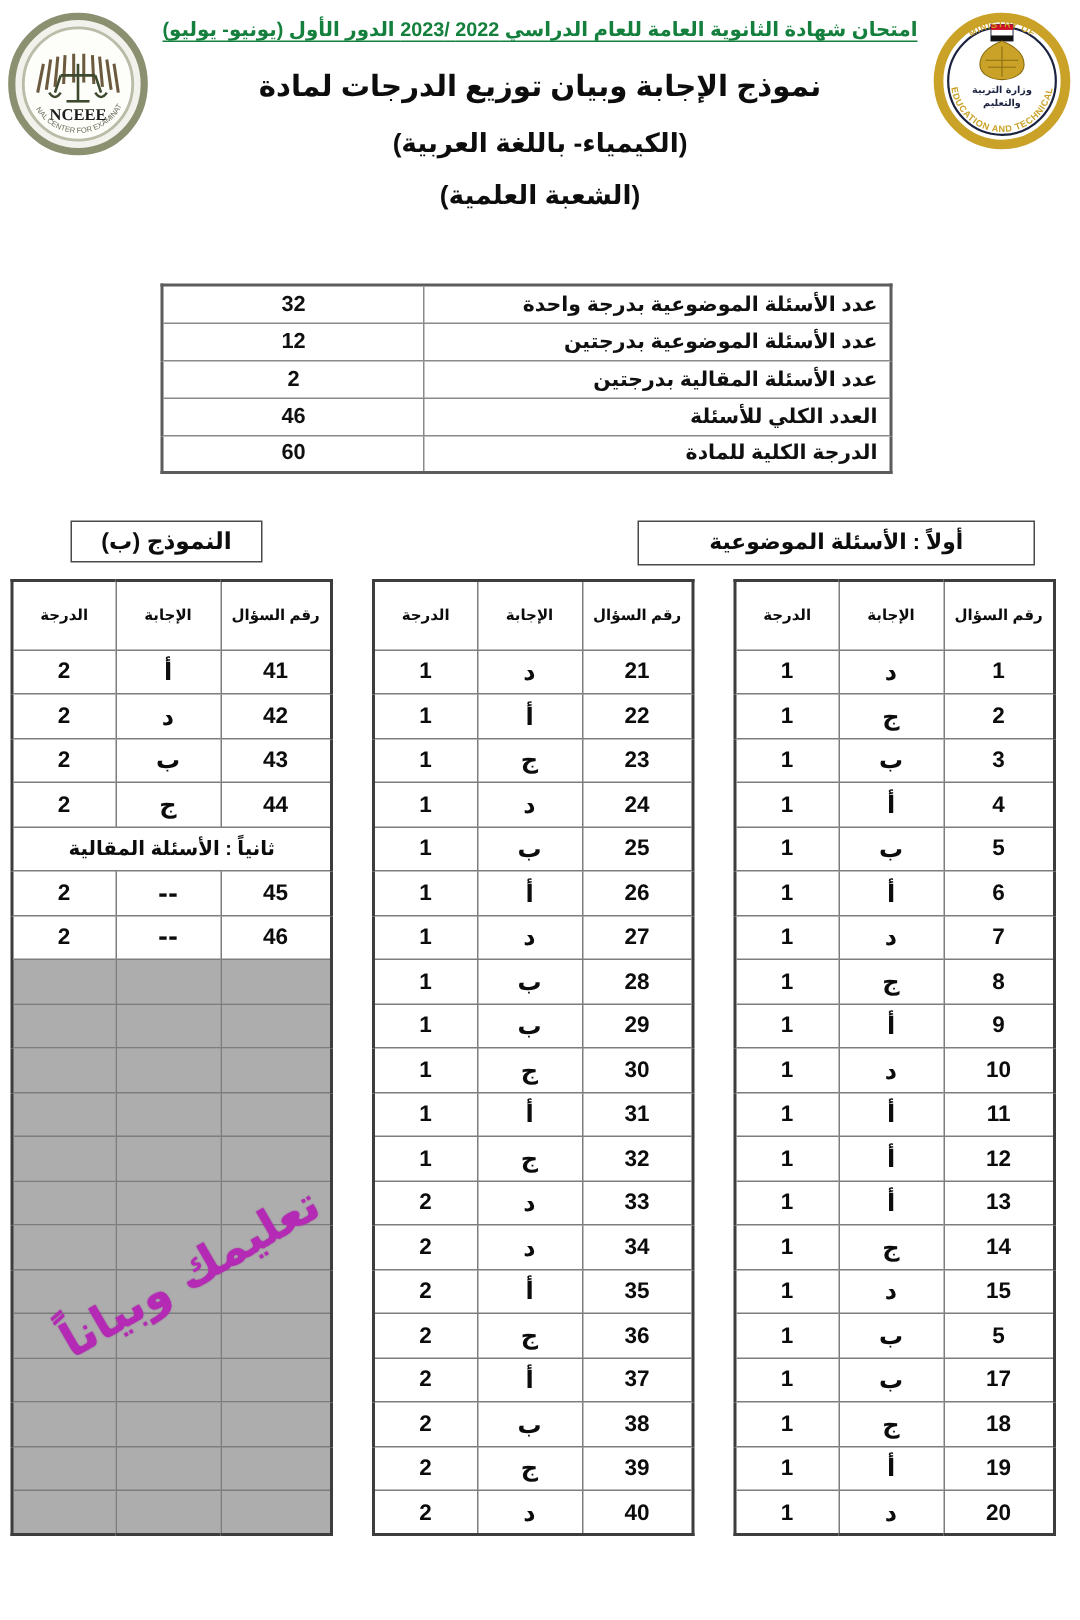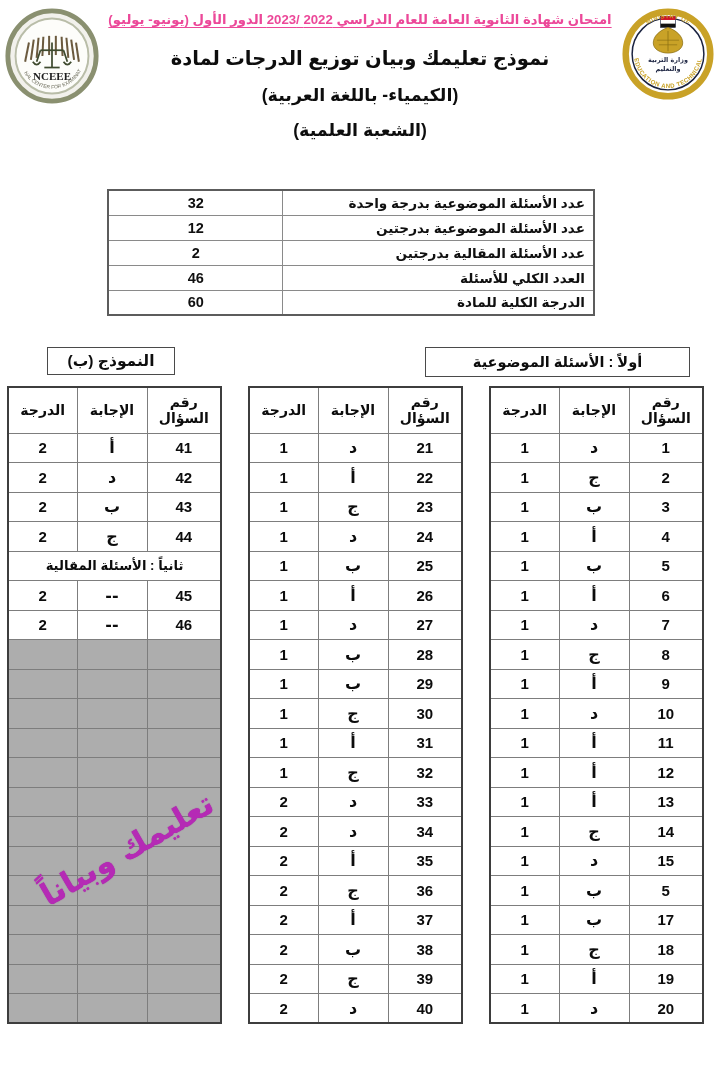--- a/index.html
+++ b/index.html
@@ -34,21 +34,21 @@
   }
   .title-block {
     position: absolute;
     top: 12px; left: 104px;
     width: 512px;
     text-align: center;
   }
   .exam-line {
     font-size: 13.2px;
     font-weight: bold;
-    color: #ec4899;
+    color: #15803d;
     text-decoration: underline;
     text-underline-offset: 3px;
     letter-spacing: -0.1px;
     line-height: 1.25;
     white-space: nowrap;
     direction: rtl;
   }
   .doc-title {
     margin-top: 17px;
     font-size: 19.5px;
@@ -153,21 +153,21 @@
   table.ans col.c-deg { width: 69px; }
 
   table.ans th, table.ans td {
     border: 1px solid #7d7d7d;
     text-align: center;
     vertical-align: middle;
     color: #0c0c0c;
   }
   table.ans th {
     height: 46px;
-    font-size: 14px;
+    font-size: 10px;
     font-weight: bold;
     line-height: 1.15;
     padding: 2px 1px;
     border-top: 2px solid #3d3d3d;
   }
   table.ans td {
     height: 29.5px;
     font-size: 15px;
     font-weight: bold;
     padding: 0;
@@ -271,21 +271,21 @@
       <text font-size="6.6" font-weight="bold" fill="#c9a227" letter-spacing="0.5" font-family="Liberation Sans, sans-serif">
         <textPath href="#mArcTop" startOffset="50%" text-anchor="middle">MINISTRY OF</textPath>
       </text>
       <text font-size="6.6" font-weight="bold" fill="#c9a227" letter-spacing="0.5" font-family="Liberation Sans, sans-serif">
         <textPath href="#mArcBot" startOffset="50%" text-anchor="middle">EDUCATION AND TECHNICAL</textPath>
       </text>
     </svg>
 
     <div class="title-block">
       <div class="exam-line">امتحان شهادة الثانوية العامة للعام الدراسي 2022 /2023 الدور الأول (يونيو- يوليو)</div>
-      <div class="doc-title">نموذج تعليمك وبيان توزيع الدرجات لمادة</div>
+      <div class="doc-title">نموذج الإجابة وبيان توزيع الدرجات لمادة</div>
       <div class="subject-line">(الكيمياء- باللغة العربية)</div>
       <div class="track-line">(الشعبة العلمية)</div>
     </div>
   </div>
 
   <div class="summary-wrap">
     <table class="summary">
       <tbody id="summary-body">
           <tr>
             <td class="label">عدد الأسئلة الموضوعية بدرجة واحدة</td>

